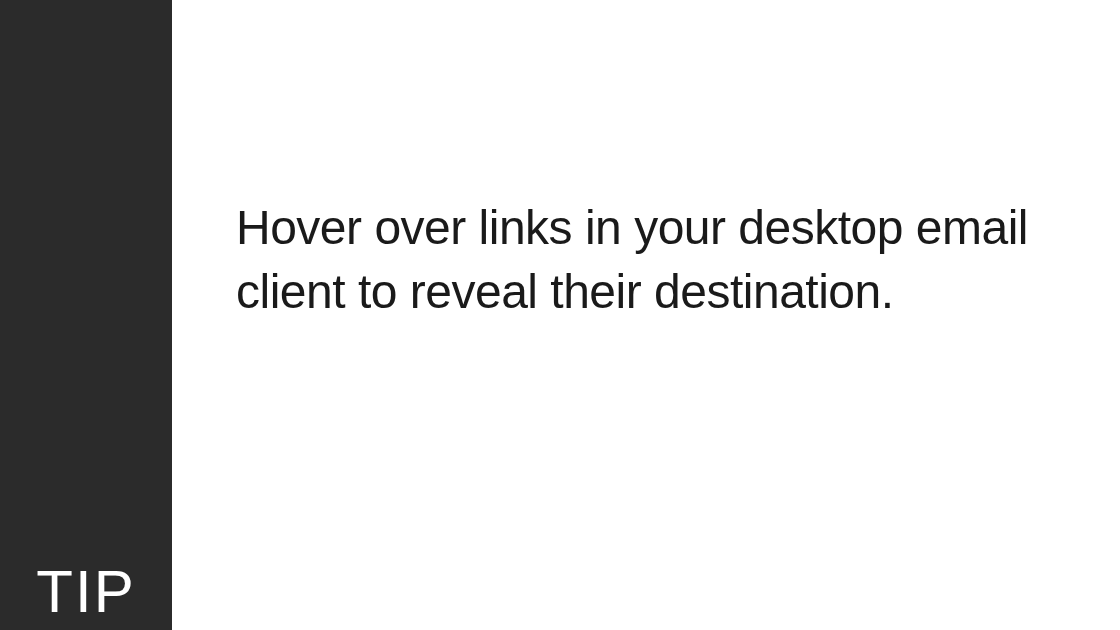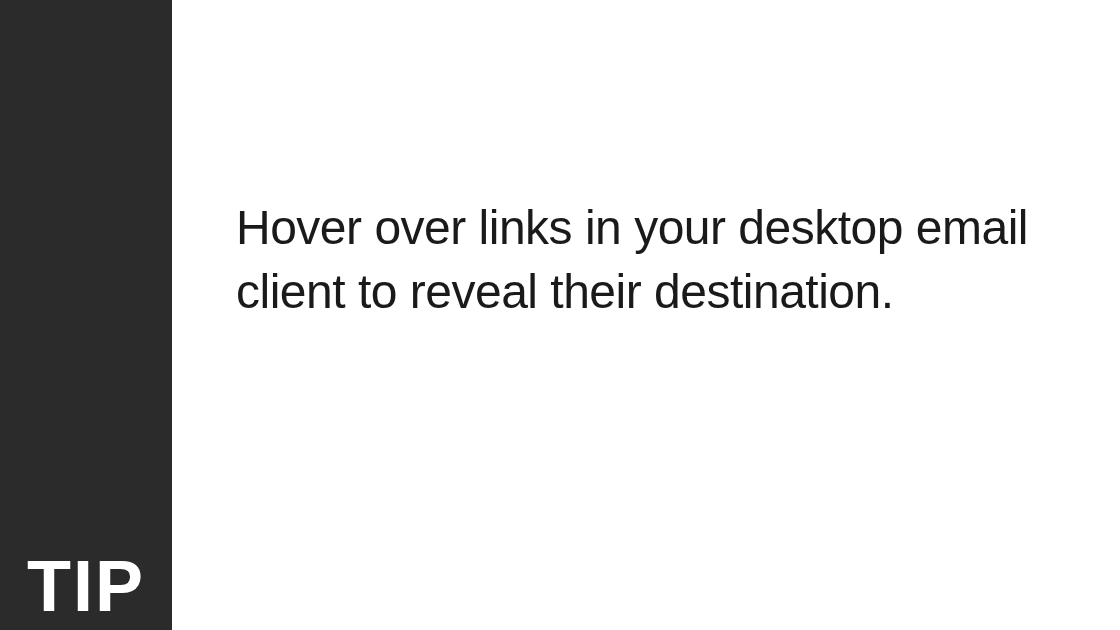--- a/index.html
+++ b/index.html
@@ -21,22 +21,22 @@
       background: #2b2b2b;
       position: relative;
       flex-shrink: 0;
     }
     .sidebar-label {
       position: absolute;
       bottom: 8px;
       left: 50%;
       transform: translateX(-50%);
       color: #ffffff;
-      font-size: 72px;
-      font-weight: 700;
+      font-size: 60px;
+      font-weight: 400;
       letter-spacing: 2px;
       line-height: 1;
     }
     .content {
       flex: 1;
       position: relative;
       background: #ffffff;
     }
     .tip-text {
       position: absolute;

